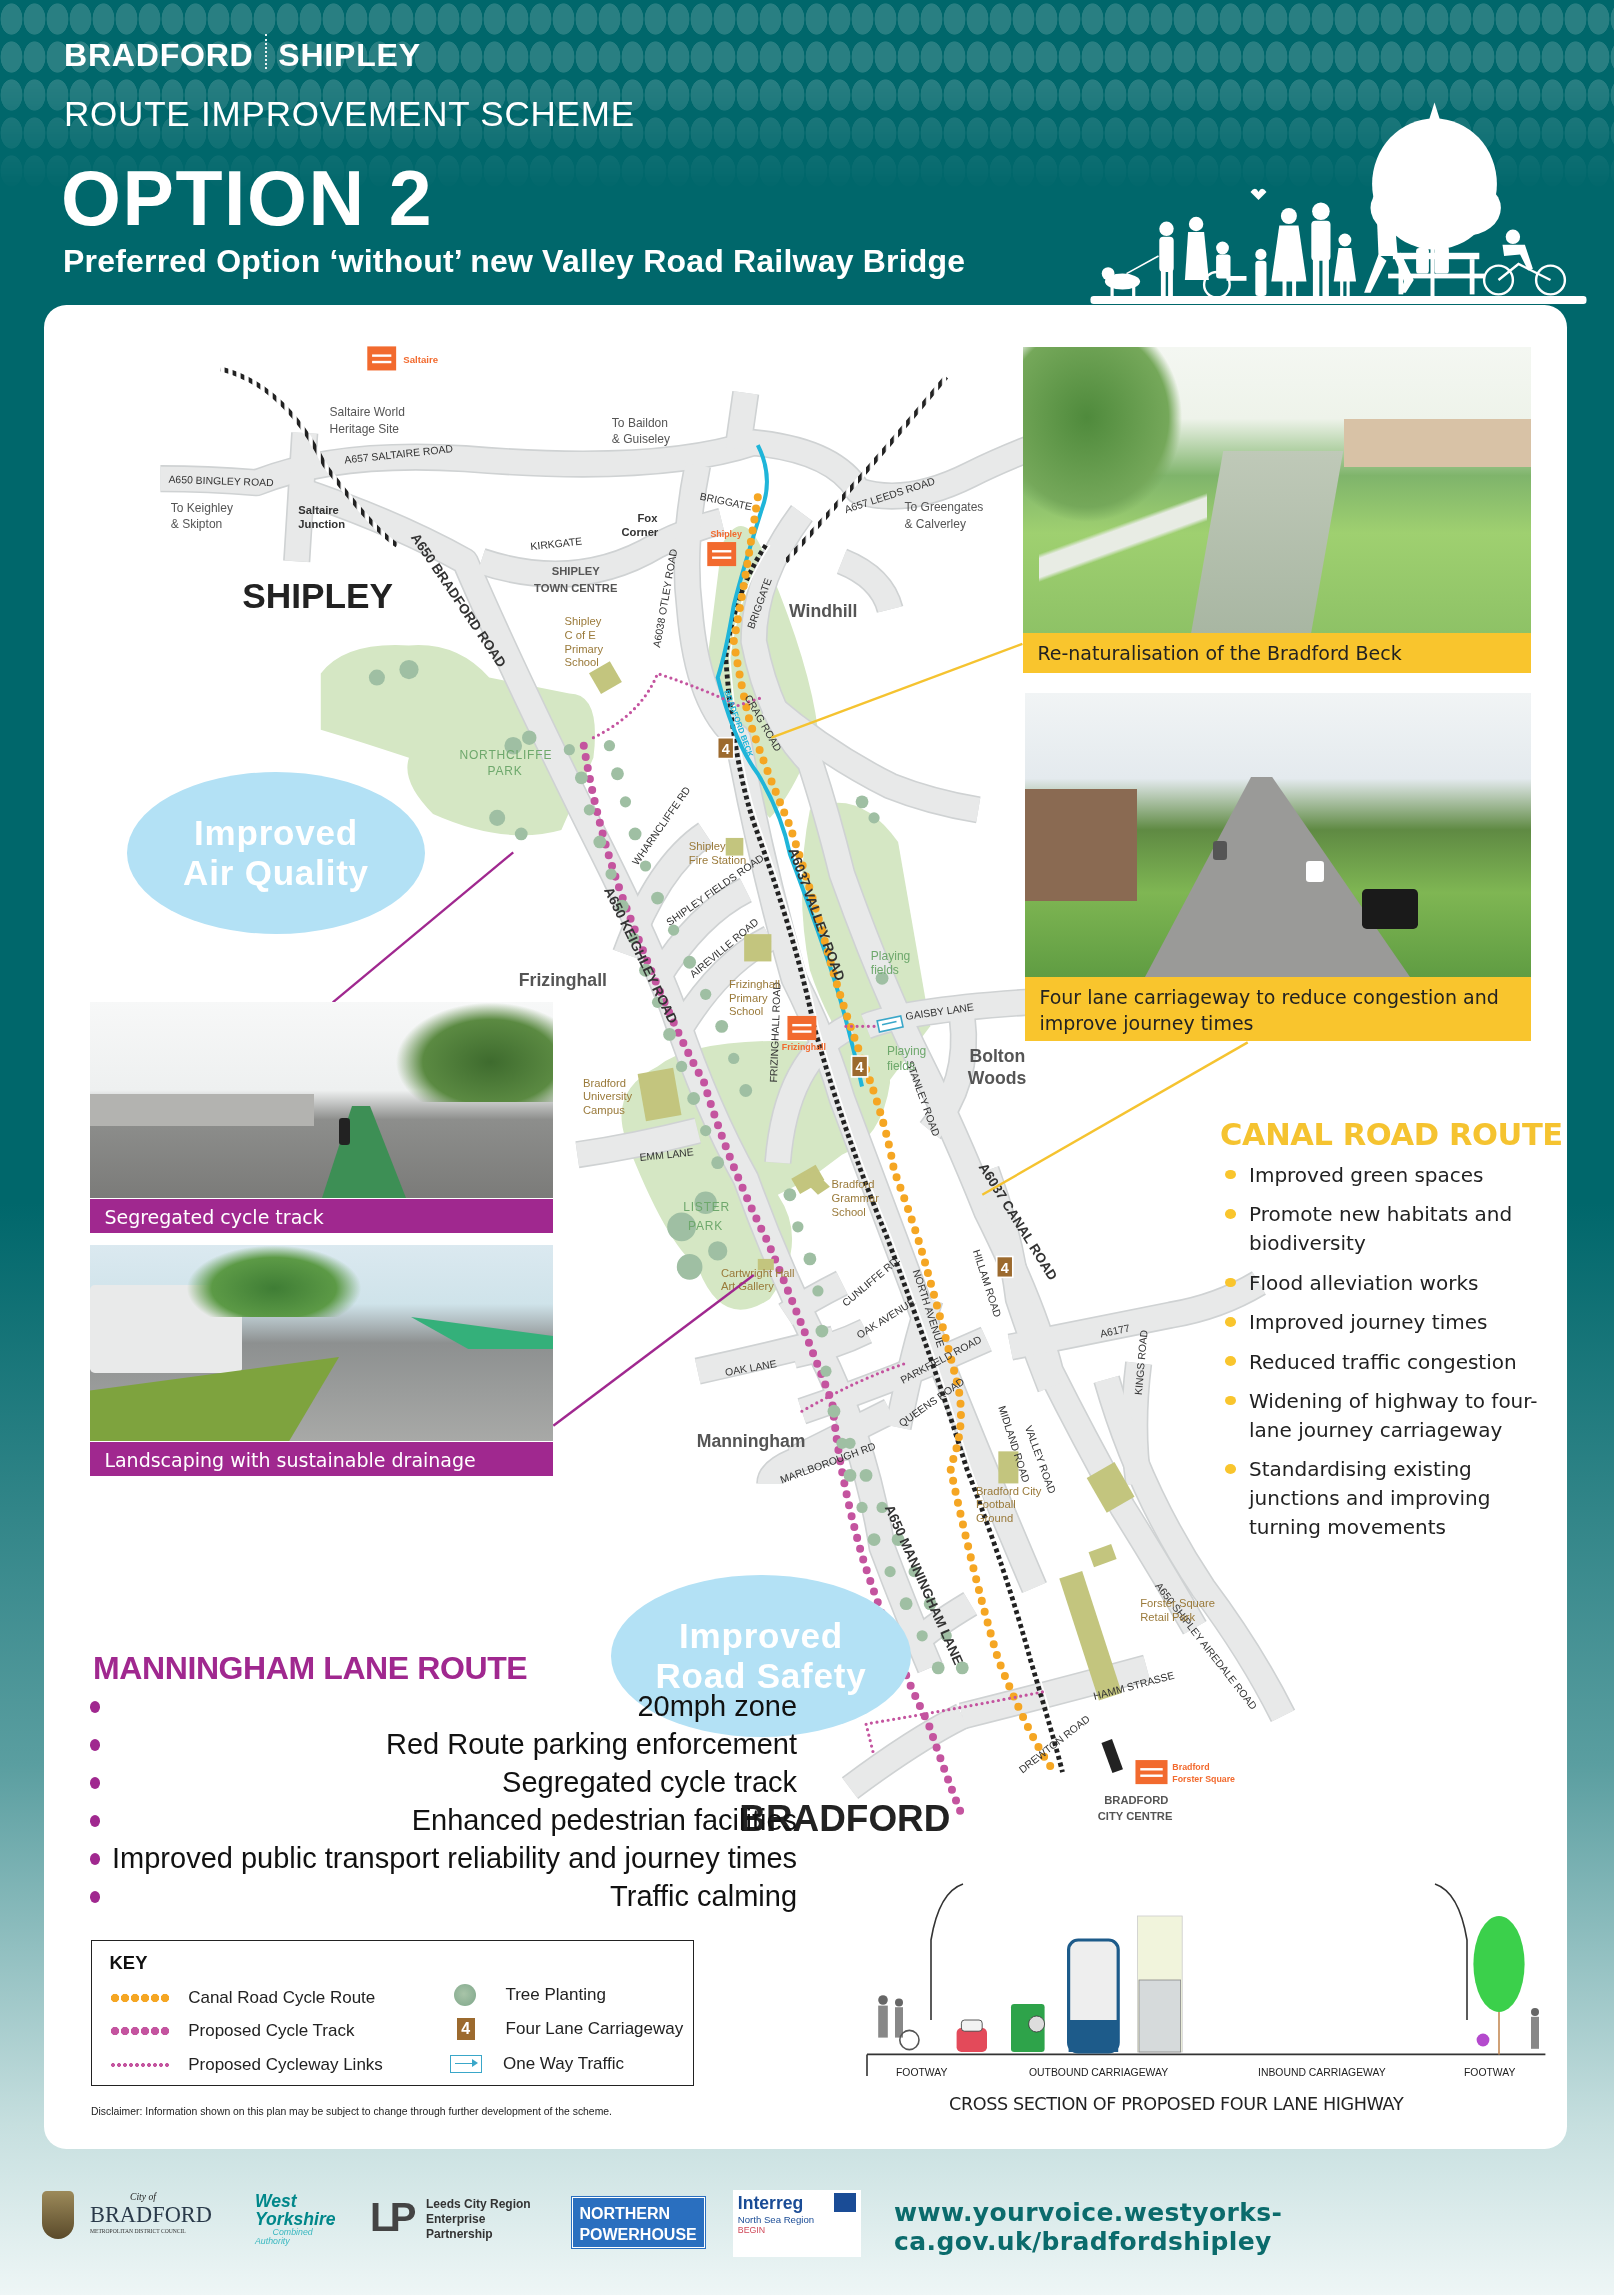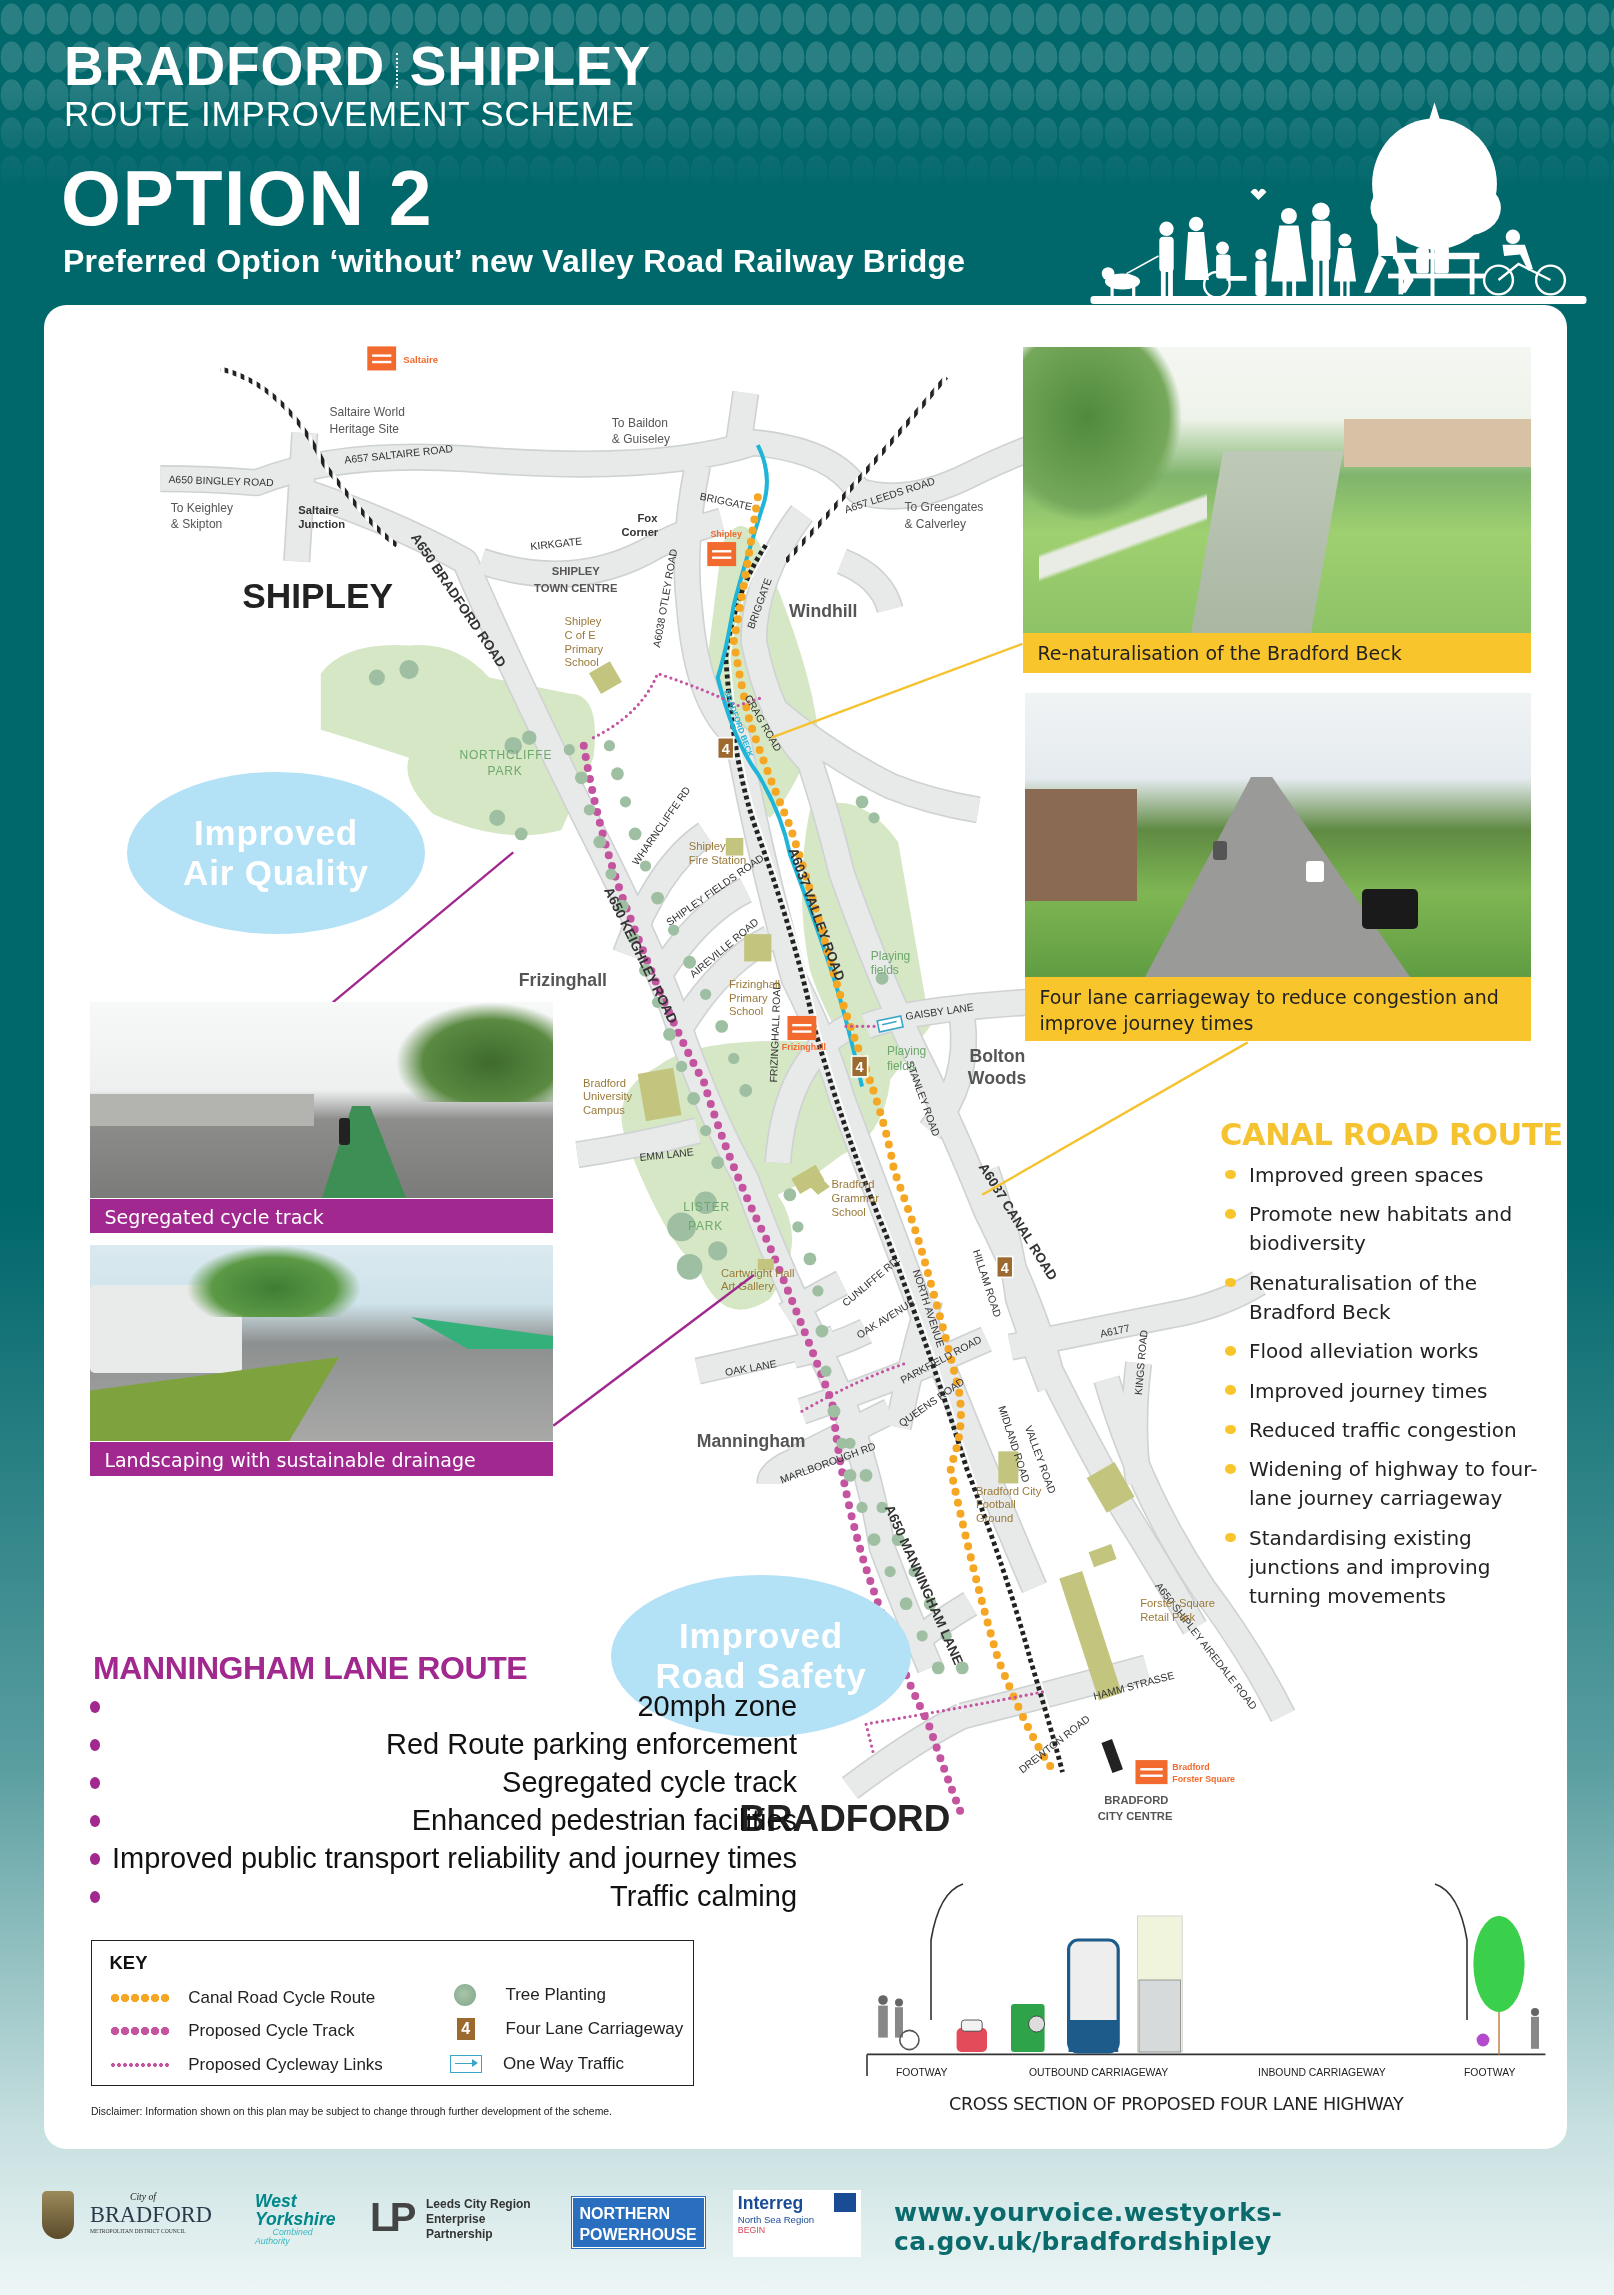--- a/index.html
+++ b/index.html
@@ -10,21 +10,21 @@
     background: linear-gradient(to bottom, #00676b 0px, #00676b 1203px, #5a9ea0 1764px, #c6dfdf 2125px, #eef6f6 2295px);
   }
   .dots {
     position: absolute; left: 0; top: 0; width: 1615px; height: 192px;
     background-image: radial-gradient(ellipse 11.2px 16px at 50% 50%, rgba(255,255,255,0.16) 95%, transparent 100%);
     background-size: 23px 38px;
     -webkit-mask-image: linear-gradient(to bottom, #000 0%, #000 40%, transparent 100%);
     mask-image: linear-gradient(to bottom, #000 0%, #000 40%, transparent 100%);
   }
   .hdr { position: absolute; color: #fff; }
-  .hdr-brand { left: 64px; top: 34px; font-size: 55px; font-weight: 700; letter-spacing: 0.8px; }
+  .hdr-brand { left: 64px; top: 34px; font-size: 32px; font-weight: 700; letter-spacing: 0.8px; }
   .hdr-brand .sep { display: inline-block; width: 2.4px; height: 35px; margin: 0 11.2px; border-left: 2.4px dotted rgba(255,255,255,0.9); vertical-align: -3.2px; }
   .hdr-sub { left: 64px; top: 94px; font-size: 35px; font-weight: 400; letter-spacing: 0.8px; }
   .hdr-option { left: 61px; top: 154px; font-size: 77px; font-weight: 700; letter-spacing: 1.6px; }
   .hdr-pref { left: 63px; top: 243px; font-size: 32px; font-weight: 700; letter-spacing: 0.2px; }
   .silhouettes { position: absolute; left: 1090px; top: 96px; width: 497px; height: 208px; }
 
   .card { position: absolute; left: 44px; top: 305px; width: 1523px; height: 1844px; background: #fff; border-radius: 22.4px; }
 
   .map { position: absolute; left: 0; top: 0; width: 1615px; height: 2165px; }
   .map text { font-family: "Liberation Sans", sans-serif; }
@@ -532,21 +532,20 @@
   <div>
       <div>Improved</div>
       <div>Road Safety</div>
     </div>
 </div>
 
 <div class="route-title canal-title">CANAL ROAD ROUTE</div>
 <ul class="blist canal">
   <li>Improved green spaces</li>
   <li>Promote new habitats and biodiversity</li>
-  <li>Renaturalisation of the Bradford Beck</li>
   <li>Flood alleviation works</li>
   <li>Improved journey times</li>
   <li>Reduced traffic congestion</li>
   <li>Widening of highway to four-lane journey carriageway</li>
   <li>Standardising existing junctions and improving turning movements</li>
 </ul>
 
 <div class="route-title mann-title">MANNINGHAM LANE ROUTE</div>
 <ul class="blist mann">
   <li>20mph zone</li>

